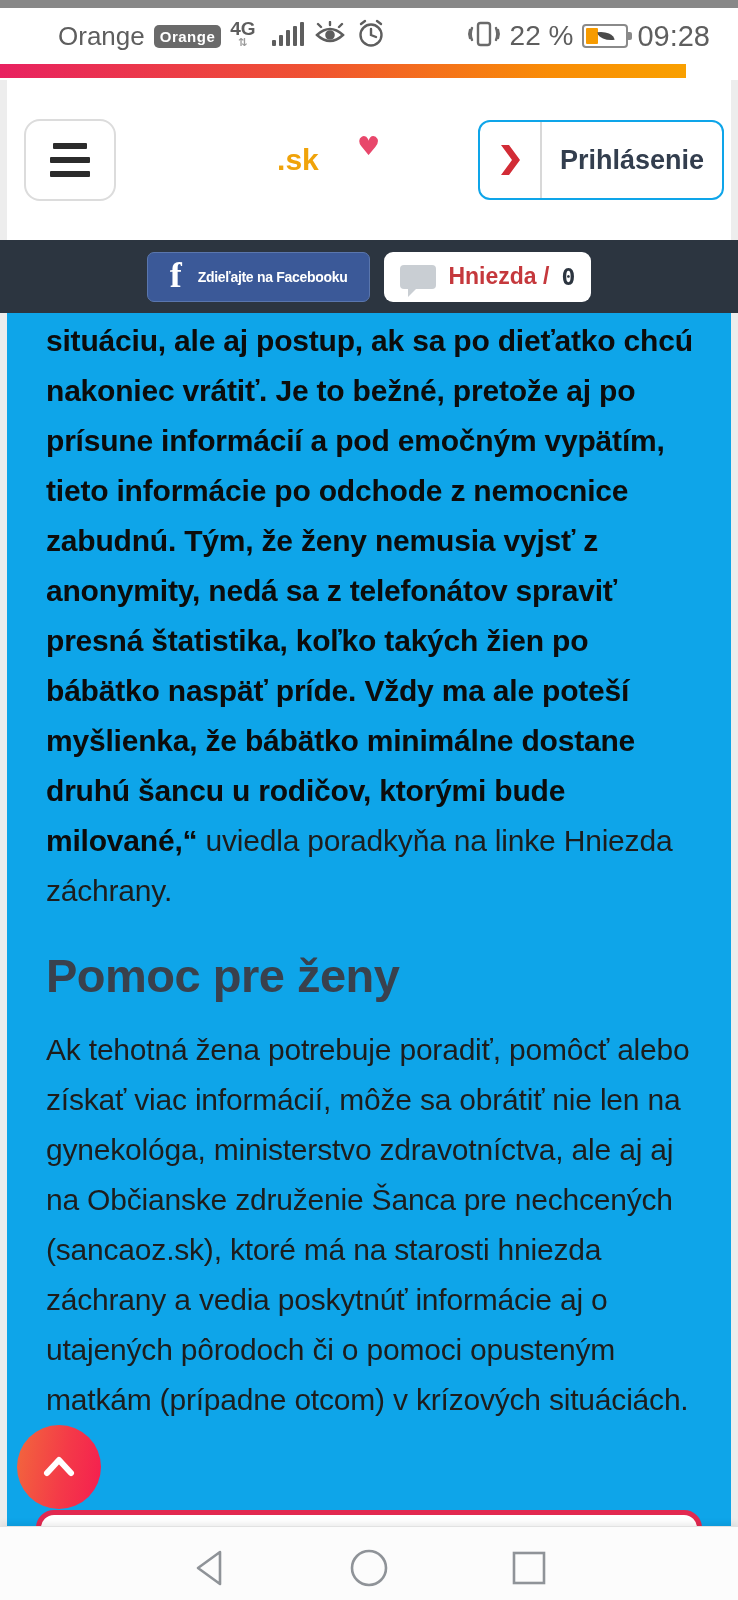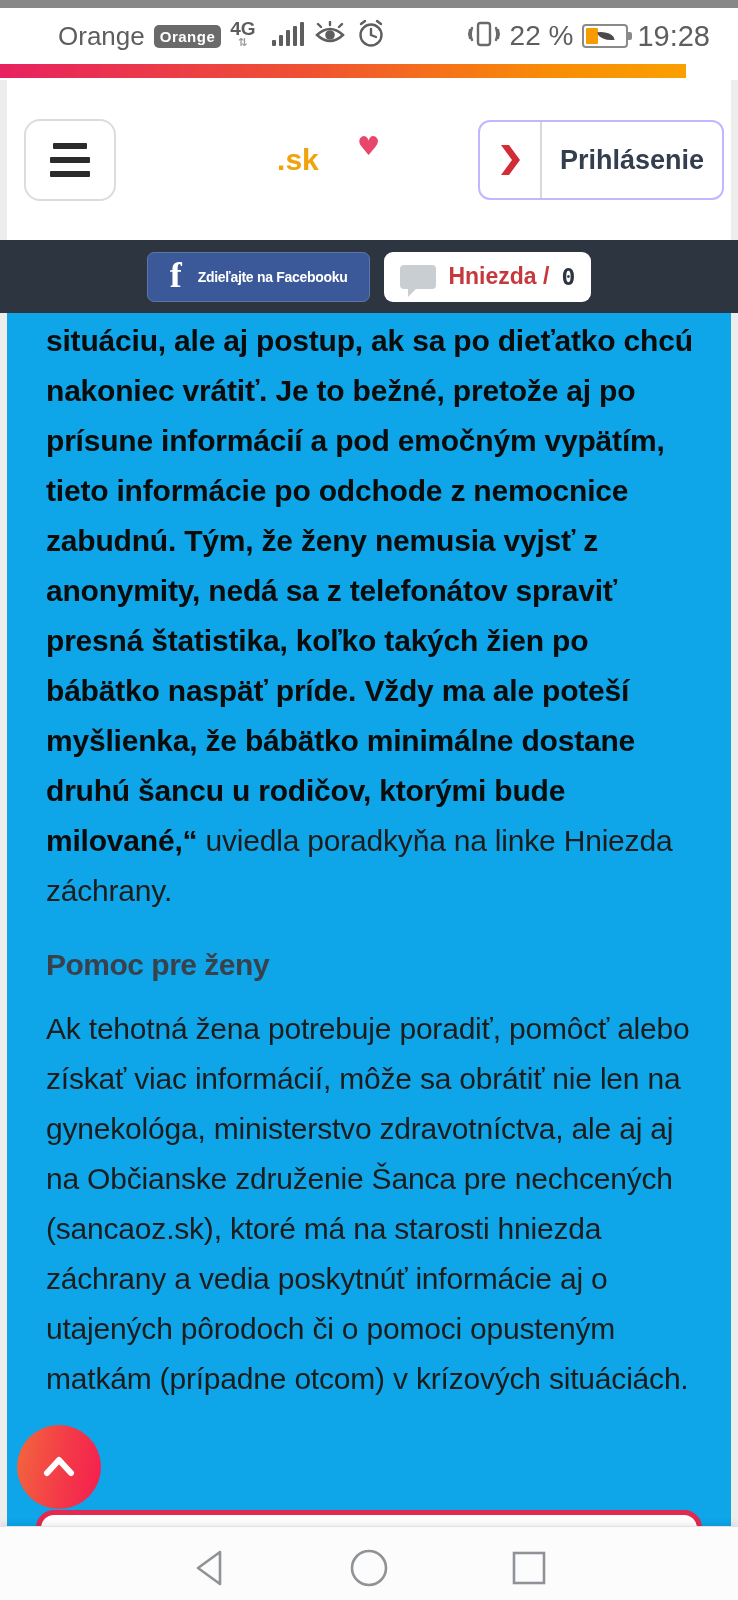--- a/index.html
+++ b/index.html
@@ -40,21 +40,21 @@
   .header { position:absolute; top:72px; left:0; right:0; height:160px; background:#fff;
     display:flex; align-items:center; justify-content:space-between; padding:0 14px 0 24px; }
   .menu-btn { width:92px; height:82px; background:#fff; border:2px solid #dcdcdc; border-radius:16px;
     display:flex; flex-direction:column; justify-content:center; align-items:center; gap:8px; cursor:pointer; }
   .menu-btn i { display:block; width:40px; height:6px; background:#2b2b2b; border-radius:1px; }
   .menu-btn i:first-child { width:34px; align-self:center; }
   .logo { position:relative; display:flex; align-items:baseline; cursor:pointer; }
   .logo-main { font-size:64px; font-weight:bold; color:#e8476b; letter-spacing:-2px; }
   .logo-heart { position:absolute; left:82px; top:-12px; font-size:26px; color:#e8476b; font-family:"DejaVu Sans", sans-serif; }
   .logo-tld { font-size:30px; font-weight:bold; color:#f0a30a; margin-left:2px; }
-  .login-btn { display:flex; align-items:stretch; height:80px; background:#fff; border:2px solid #c4b5fd; border-radius:12px; overflow:hidden; cursor:pointer; }
+  .login-btn { display:flex; align-items:stretch; height:80px; background:#fff; border:2px solid #0ea5e9; border-radius:12px; overflow:hidden; cursor:pointer; }
   .login-chevron { width:62px; display:flex; align-items:center; justify-content:center; border-right:2px solid #d8d8d8; }
   .login-label { display:flex; align-items:center; padding:0 18px; font-size:27px; font-weight:bold; color:#333e4e; }
   
   .sharebar { position:absolute; top:232px; left:0; right:0; height:73px; background:#2c3540; z-index:2;
     display:flex; align-items:center; justify-content:center; gap:14px; }
   .fb-btn { display:flex; align-items:center; gap:16px; height:50px; padding:0 22px;
     background:#3b5998; border:1px solid #5a76ad; border-radius:7px; color:#fff; cursor:pointer; }
   .fb-f { font-size:36px; font-weight:bold; font-family:"Liberation Serif", serif; line-height:36px; transform:translateY(-2px); }
   .fb-label { font-size:14px; font-weight:bold; letter-spacing:-0.3px; }
   .disc-btn { display:flex; align-items:center; gap:12px; height:50px; padding:0 16px;
@@ -62,21 +62,21 @@
   .bubble { position:relative; width:36px; height:24px; background:#c9ced3; border-radius:4px; }
   .bubble:after { content:""; position:absolute; left:8px; bottom:-8px; border:6px solid transparent; border-top-color:#c9ced3; border-left-color:#c9ced3; }
   .disc-label { font-size:23px; font-weight:bold; color:#c5383c; }
   .disc-count { font-size:23px; font-weight:bold; color:#2c3540; font-family:"DejaVu Sans Mono", monospace; }
   
   .edge { position:absolute; top:72px; bottom:82px; width:7px; background:#ededed; z-index:1; }
   .edge.left { left:0; } .edge.right { right:0; }
   .article { position:absolute; top:304px; left:0; right:0; bottom:82px; background:#0ea5e9; padding:4px 30px 0 46px; overflow:hidden; }
   .article p { font-size:30px; line-height:50px; color:#1d1d1d; letter-spacing:-0.2px; }
   .article .p-bold { font-weight:bold; color:#0c0c0c; }
-  .article h2 { font-size:30px; font-weight:bold; color:#39414d; margin:32px 0 22px 0; letter-spacing:-0.5px; }
+  .article h2 { font-size:47px; font-weight:bold; color:#39414d; margin:32px 0 22px 0; letter-spacing:-0.5px; }
   
   .scrolltop { position:absolute; left:17px; top:1417px; width:84px; height:84px; border-radius:50%;
     background:linear-gradient(100deg,#f2683c 0%,#f43a48 55%,#f51d50 100%); z-index:4;
     display:flex; align-items:center; justify-content:center; cursor:pointer; border:none; }
   
   .promo-box { position:absolute; left:36px; right:36px; top:1502px; height:70px;
     border:5px solid #e22950; border-radius:18px; background:#fff; z-index:0; }
   
   .navbar { position:absolute; left:0; right:0; bottom:0; height:82px; background:#fcfcfc; z-index:5;
     border-top:1px solid #e2e2e2; box-shadow:0 -3px 6px rgba(0,0,0,0.07);
@@ -123,21 +123,21 @@
           <rect x="11" y="4" width="12" height="22" rx="2.5"></rect>
           <path d="M5 9 q-2.5 6 0 12 M3 11 q-1.5 4 0 8"></path>
           <path d="M29 9 q2.5 6 0 12 M31 11 q1.5 4 0 8"></path>
         </svg>
       </span>
       <span class="sb-batt-pct">22 %</span>
       <span class="battery">
           <span class="fill"></span>
           <span class="leaf"></span>
         </span>
-      <span class="sb-time">19:28</span>
+      <span class="sb-time">09:28</span>
     </div>
   </div>
 
   <div class="progress-track">
     <div class="progress-fill"></div>
   </div>
 
   <div class="edge left"></div>
   <div class="edge right"></div>
 

